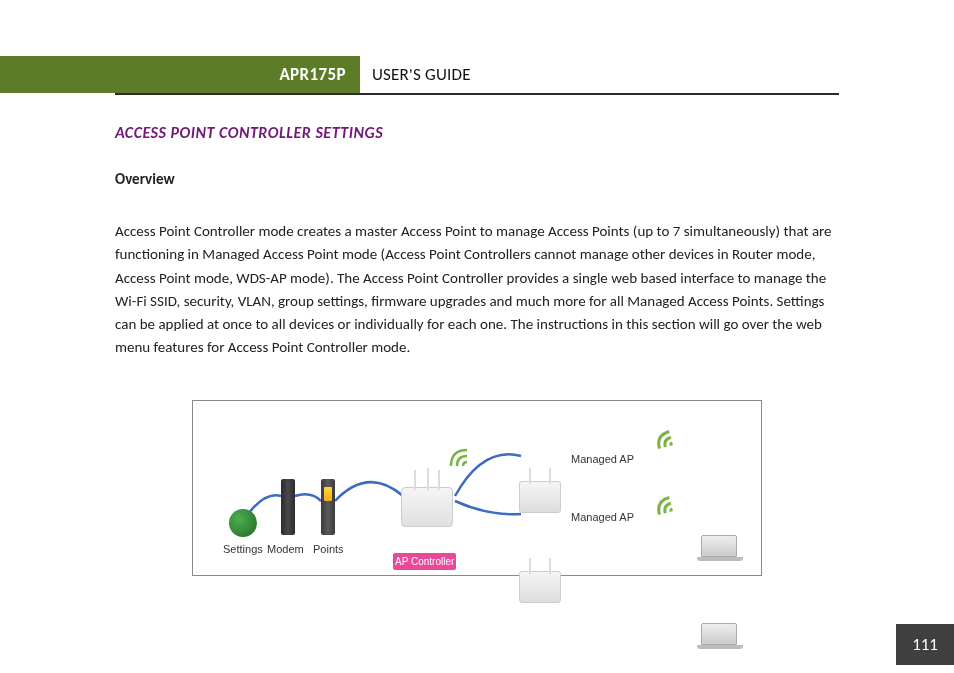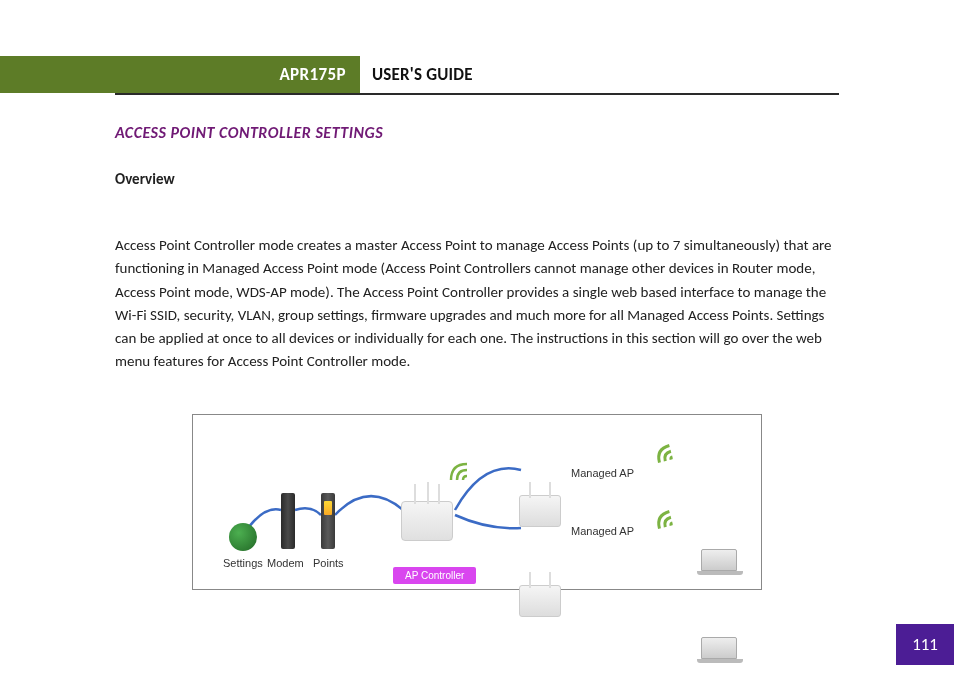--- a/index.html
+++ b/index.html
@@ -24,39 +24,39 @@
       color: #fff;
       font-weight: 700;
       font-size: 17px;
       padding: 8px 14px 8px 120px;
       margin-left: -115px;
       width: 360px;
       text-align: right;
       letter-spacing: 0.4px;
     }
     .guide-title {
-      font-weight: 700;
+      font-weight: 400;
       font-size: 17px;
       padding: 8px 0 8px 12px;
       color: #111;
       letter-spacing: 0.2px;
     }
     .section-title {
       color: #701a75;
       font-weight: 700;
       font-style: italic;
       font-size: 16px;
       letter-spacing: 0.5px;
       margin-bottom: 28px;
     }
     .subheading {
       font-weight: 700;
       font-size: 15px;
       color: #222;
-      margin-bottom: 46px;
+      margin-bottom: 32px;
     }
     .body-text {
       font-size: 15px;
       line-height: 1.55;
       color: #222;
       margin-bottom: 40px;
     }
     .diagram-frame {
       width: 570px;
       height: 176px;
@@ -67,24 +67,24 @@
     }
     .dlabel {
       position: absolute;
       font-size: 11px;
       color: #333;
       font-family: Arial, sans-serif;
       text-align: center;
     }
     .ap-badge {
       position: absolute;
-      background: #d946ef;
+      background: #ec4899;
       color: #fff;
       font-size: 10px;
-      padding: 3px 12px;
+      padding: 3px 2px;
       border-radius: 2px;
       font-family: Arial, sans-serif;
     }
     .device {
       position: absolute;
     }
     .globe {
       width: 28px; height: 28px;
       border-radius: 50%;
       background: radial-gradient(circle at 35% 35%, #4caf50 0%, #2e7d32 70%, #1b5e20 100%);
@@ -158,21 +158,21 @@
       bottom: -5px; left: -5px;
       border-radius: 0 0 3px 3px;
     }
     .wifi-waves {
       position: absolute;
     }
     .page-number {
       position: absolute;
       right: 0;
       bottom: 8px;
-      background: #4c1d95;
+      background: #404040;
       color: #fff;
       padding: 10px 16px;
       font-size: 17px;
       margin-left: 40px;
     }
   </style>
 </head>
 <body>
 
 <div class="page">

